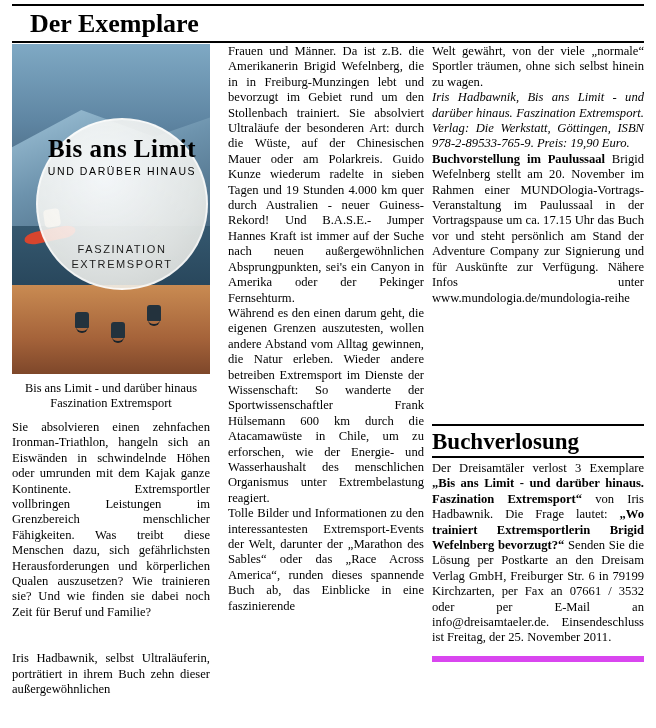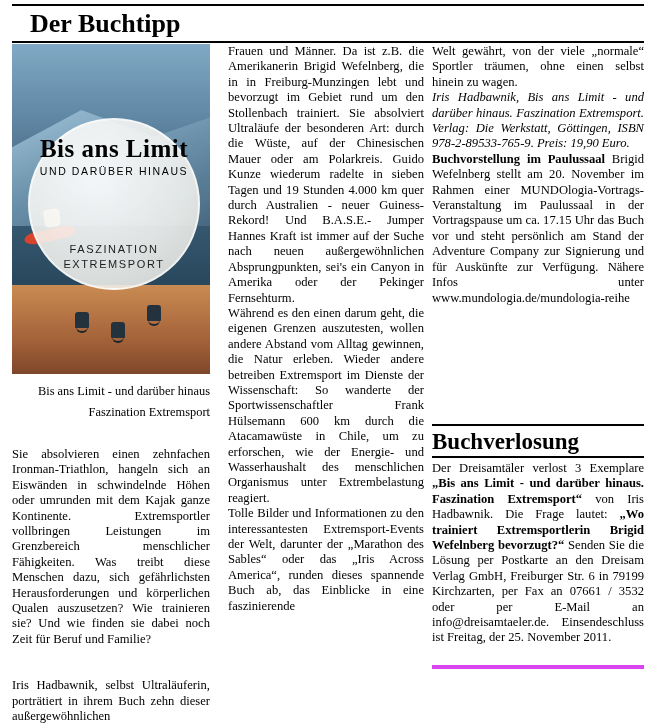--- a/index.html
+++ b/index.html
@@ -116,21 +116,21 @@
   .photo .paddler {
     position: absolute;
     left: 16%; top: 50%;
     width: 16px; height: 18px;
     background: #e8e2d8;
     border-radius: 4px;
     transform: rotate(-8deg);
   }
   .badge {
     position: absolute;
-    left: 16px;
+    left: 24px;
     top: 74px;
     width: 172px;
     height: 172px;
     border-radius: 50%;
     background: radial-gradient(circle at 40% 35%, rgba(255,255,255,0.92) 0%, rgba(244,244,240,0.88) 60%, rgba(228,228,222,0.86) 100%);
     border: 2px solid rgba(255,255,255,0.65);
     display: flex;
     flex-direction: column;
     align-items: center;
     justify-content: center;
@@ -154,66 +154,66 @@
   .badge .b3 {
     font-family: "Liberation Sans", sans-serif;
     font-size: 11px;
     letter-spacing: 1.6px;
     margin-top: 62px;
     color: #1d1d1d;
   }
 
   .caption {
     font-size: 12.4px;
-    line-height: 21px;
-    text-align: right;
-    margin-bottom: 24px;
+    line-height: 15px;
+    text-align: center;
+    margin-bottom: 9px;
   }
   p.body {
     margin: 0 0 0 0;
     text-indent: 0;
   }
   .it { font-style: italic; }
   .bd { font-weight: bold; margin-top: 42px; }
 
   
   .verlosung {
     position: absolute;
     left: 432px;
     top: 424px;
     width: 212px;
     box-sizing: border-box;
     border-top: 2px solid #000;
-    border-bottom: 4px solid #d946ef;
+    border-bottom: 6px solid #d946ef;
     padding-top: 2px;
   }
   .verlosung .headline {
     font-family: "Liberation Serif", serif;
     font-weight: bold;
     font-size: 23px;
     line-height: 27px;
     border-bottom: 2px solid #000;
     padding-bottom: 1px;
     margin-bottom: 3px;
   }
   .verlosung .vtext {
     font-size: 12.6px;
     line-height: 15.4px;
     text-align: justify;
-    padding-bottom: 19px;
+    padding-bottom: 10px;
   }
 </style>
 </head>
 <body>
 
 <div class="page">
 
   <div class="masthead">
     <div class="rule-top"></div>
-    <div class="title">Der Buchtipp</div>
+    <div class="title">Der Exemplare</div>
     <div class="rule-bottom"></div>
   </div>
 
   <div class="col col1">
     <div class="photo">
       <div class="sky"></div>
       <div class="ice"></div>
       <div class="water"></div>
       <div class="desert"></div>
       <div class="kayak"></div>
@@ -230,25 +230,25 @@
 
     <div class="caption">Bis ans Limit - und darüber hinaus Faszination Extremsport</div>
 
     <p class="body">Sie absolvieren einen zehnfachen Ironman-Triathlon, hangeln sich an Eiswänden in schwindelnde Höhen oder umrunden mit dem Kajak ganze Kontinente. Extremsportler vollbringen Leistungen im Grenzbereich menschlicher Fähigkeiten. Was treibt diese Menschen dazu, sich gefährlichsten Herausforderungen und körperlichen Qualen auszusetzen? Wie trainieren sie? Und wie finden sie dabei noch Zeit für Beruf und Familie?</p>
     <p class="body" style="margin-top:31px;">Iris Hadbawnik, selbst Ultraläuferin, porträtiert in ihrem Buch zehn dieser außergewöhnlichen</p>
   </div>
 
   <div class="col col2">
     <p class="body">Frauen und Männer. Da ist z.B. die Amerikanerin Brigid Wefelnberg, die in in Freiburg-Munzingen lebt und bevorzugt im Gebiet rund um den Stollenbach trainiert. Sie absolviert Ultraläufe der besonderen Art: durch die Wüste, auf der Chinesischen Mauer oder am Polarkreis. Guido Kunze wiederum radelte in sieben Tagen und 19 Stunden 4.000 km quer durch Australien - neuer Guiness-Rekord! Und B.A.S.E.- Jumper Hannes Kraft ist immer auf der Suche nach neuen außergewöhnlichen Absprungpunkten, sei's ein Canyon in Amerika oder der Pekinger Fernsehturm.</p>
     <p class="body">Während es den einen darum geht, die eigenen Grenzen auszutesten, wollen andere Abstand vom Alltag gewinnen, die Natur erleben. Wieder andere betreiben Extremsport im Dienste der Wissenschaft: So wanderte der Sportwissenschaftler Frank Hülsemann 600 km durch die Atacamawüste in Chile, um zu erforschen, wie der Energie- und Wasserhaushalt des menschlichen Organismus unter Extrembelastung reagiert.</p>
-    <p class="body">Tolle Bilder und Informationen zu den interessantesten Extremsport-Events der Welt, darunter der „Marathon des Sables“ oder das „Iris Across America“, runden dieses spannende Buch ab, das Einblicke in eine faszinierende</p>
+    <p class="body">Tolle Bilder und Informationen zu den interessantesten Extremsport-Events der Welt, darunter der „Marathon des Sables“ oder das „Race Across America“, runden dieses spannende Buch ab, das Einblicke in eine faszinierende</p>
   </div>
 
   <div class="col col3" style="width:212px;">
-    <p class="body">Welt gewährt, von der viele „normale“ Sportler träumen, ohne einen selbst hinein zu wagen.</p>
+    <p class="body">Welt gewährt, von der viele „normale“ Sportler träumen, ohne sich selbst hinein zu wagen.</p>
     <p class="body it">Iris Hadbawnik, Bis ans Limit - und darüber hinaus. Faszination Extremsport. Verlag: Die Werkstatt, Göttingen, ISBN 978-2-89533-765-9. Preis: 19,90 Euro.</p>
     <p class="body">
       <span class="bd">Buchvorstellung im Paulussaal</span>
       <span>Brigid Wefelnberg stellt am 20. November im Rahmen einer MUNDOlogia-Vortrags-Veranstaltung im Paulussaal in der Vortragspause um ca. 17.15 Uhr das Buch vor und steht persönlich am Stand der Adventure Company zur Signierung und für Auskünfte zur Verfügung. Nähere Infos unter www.mundologia.de/mundologia-reihe</span>
     </p>
   </div>
 
   <div class="verlosung">
     <div class="headline">Buchverlosung</div>
     <div class="vtext">

